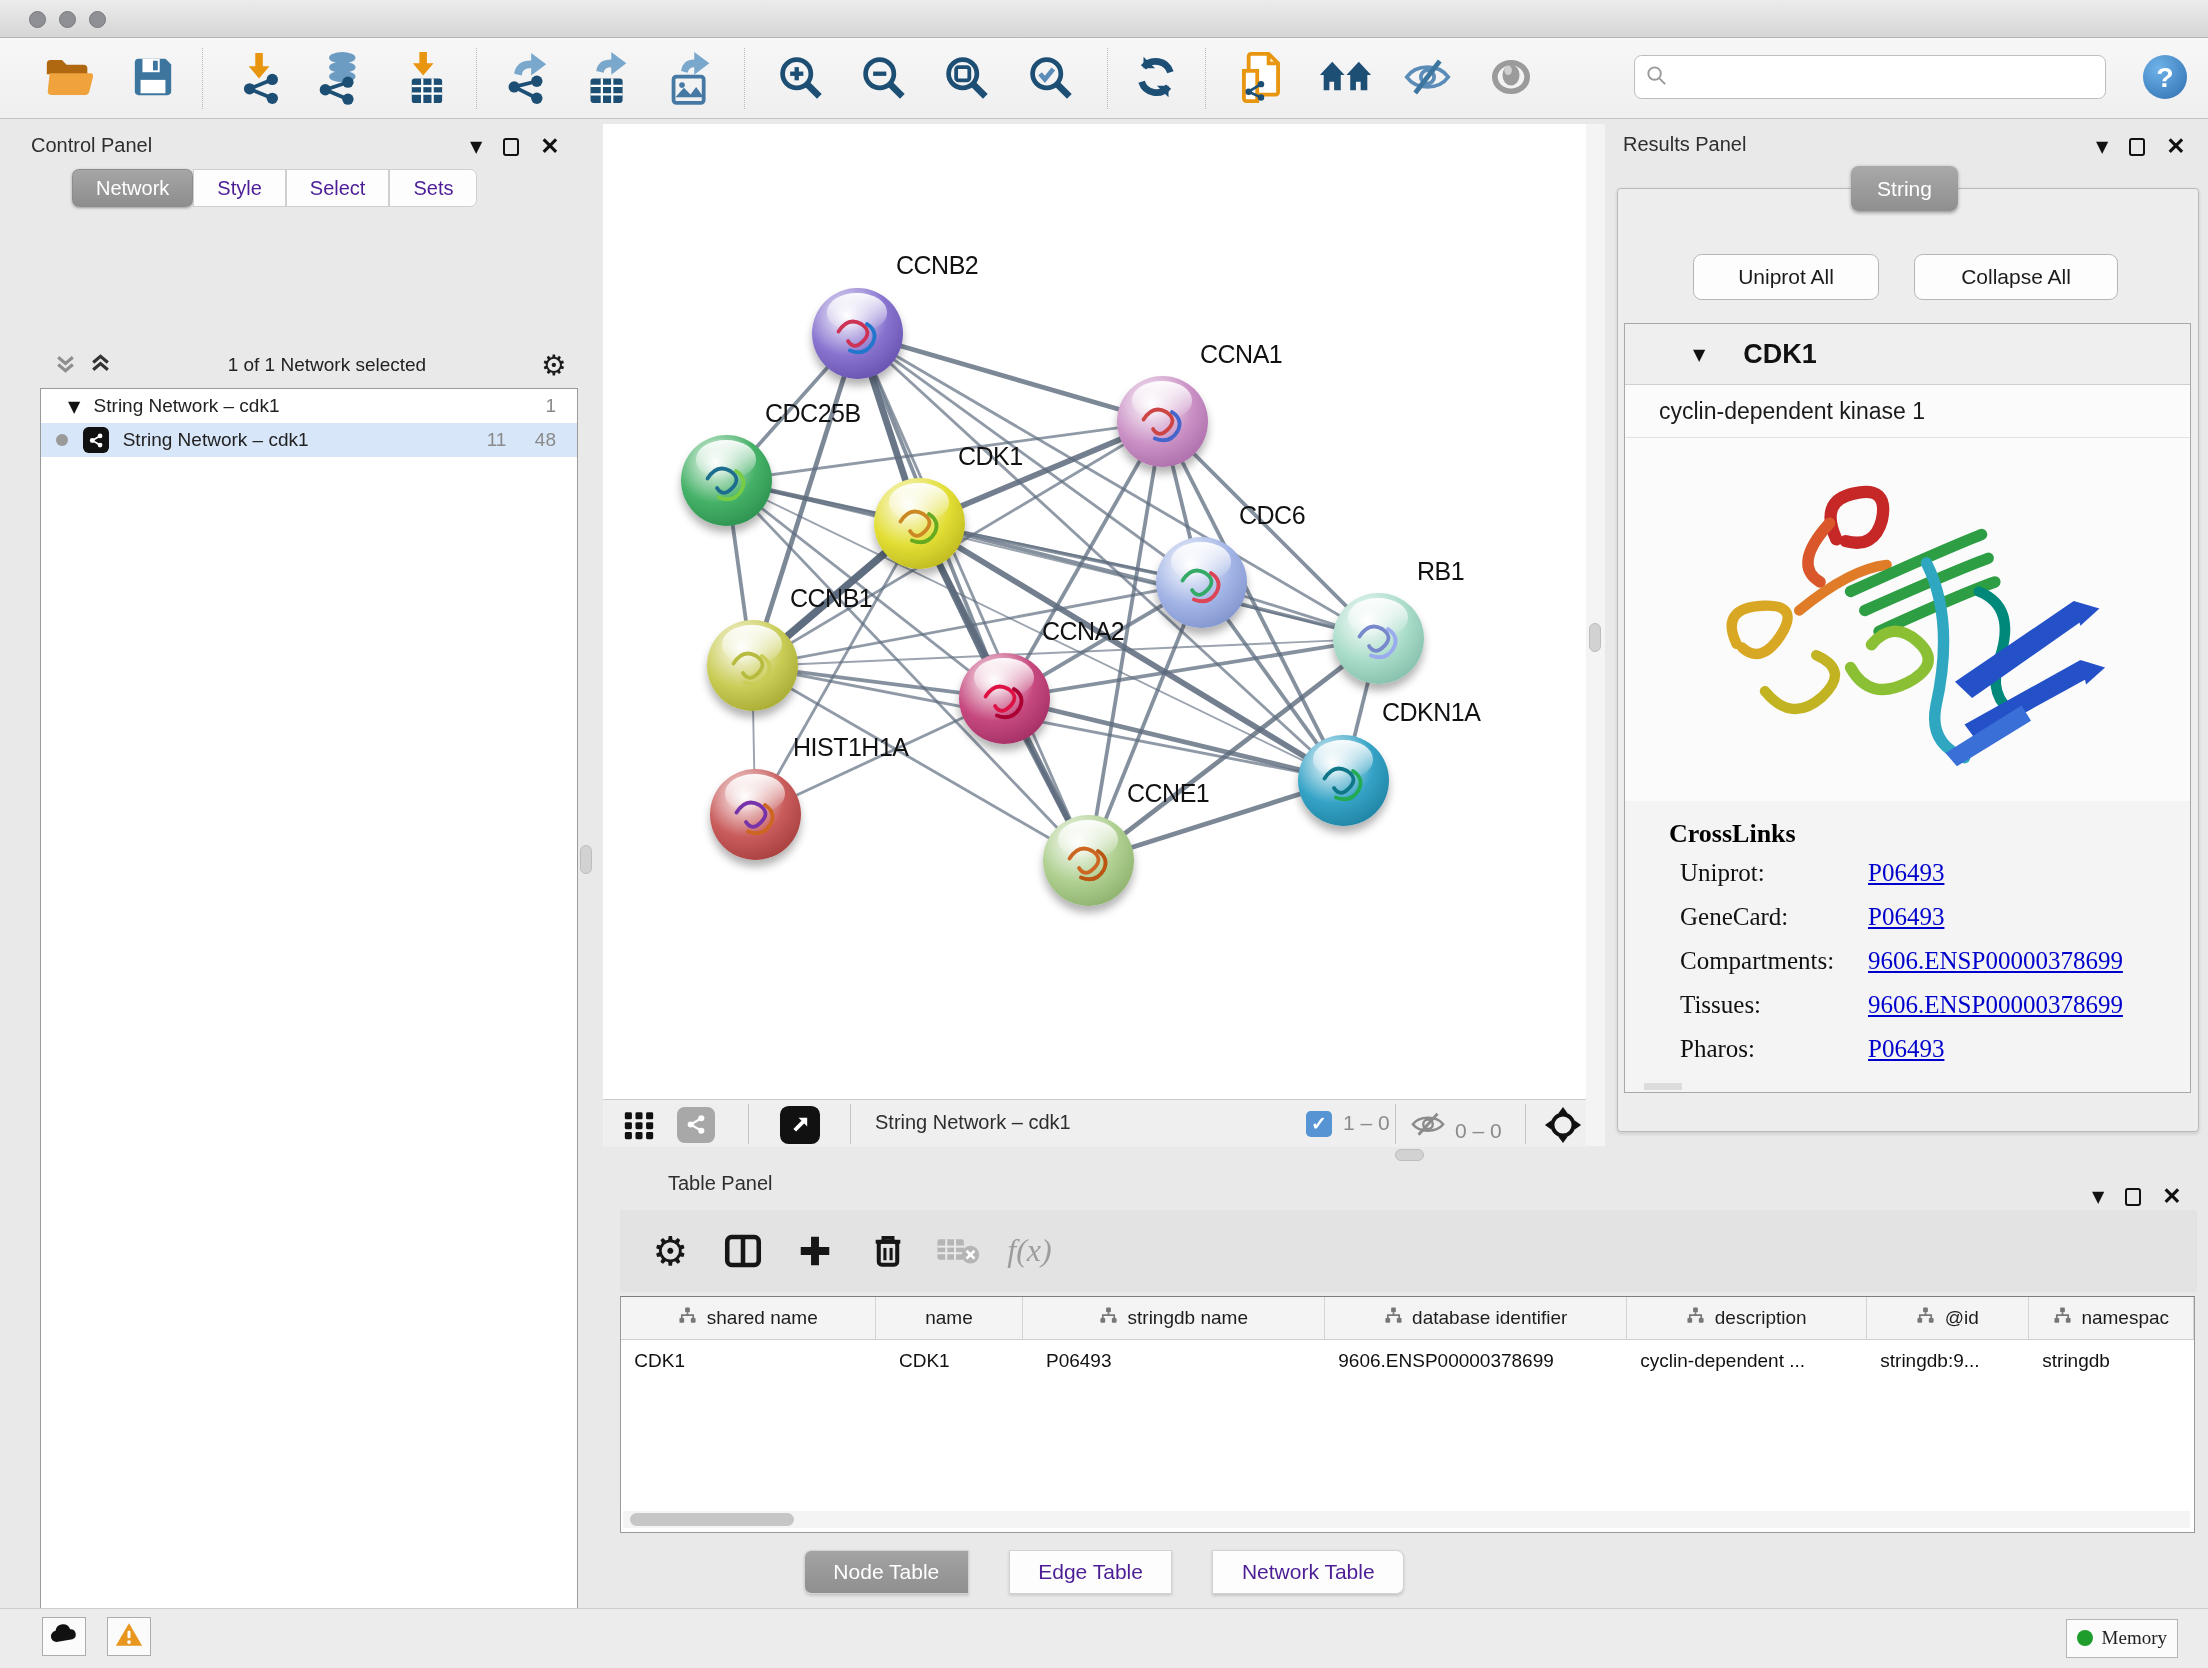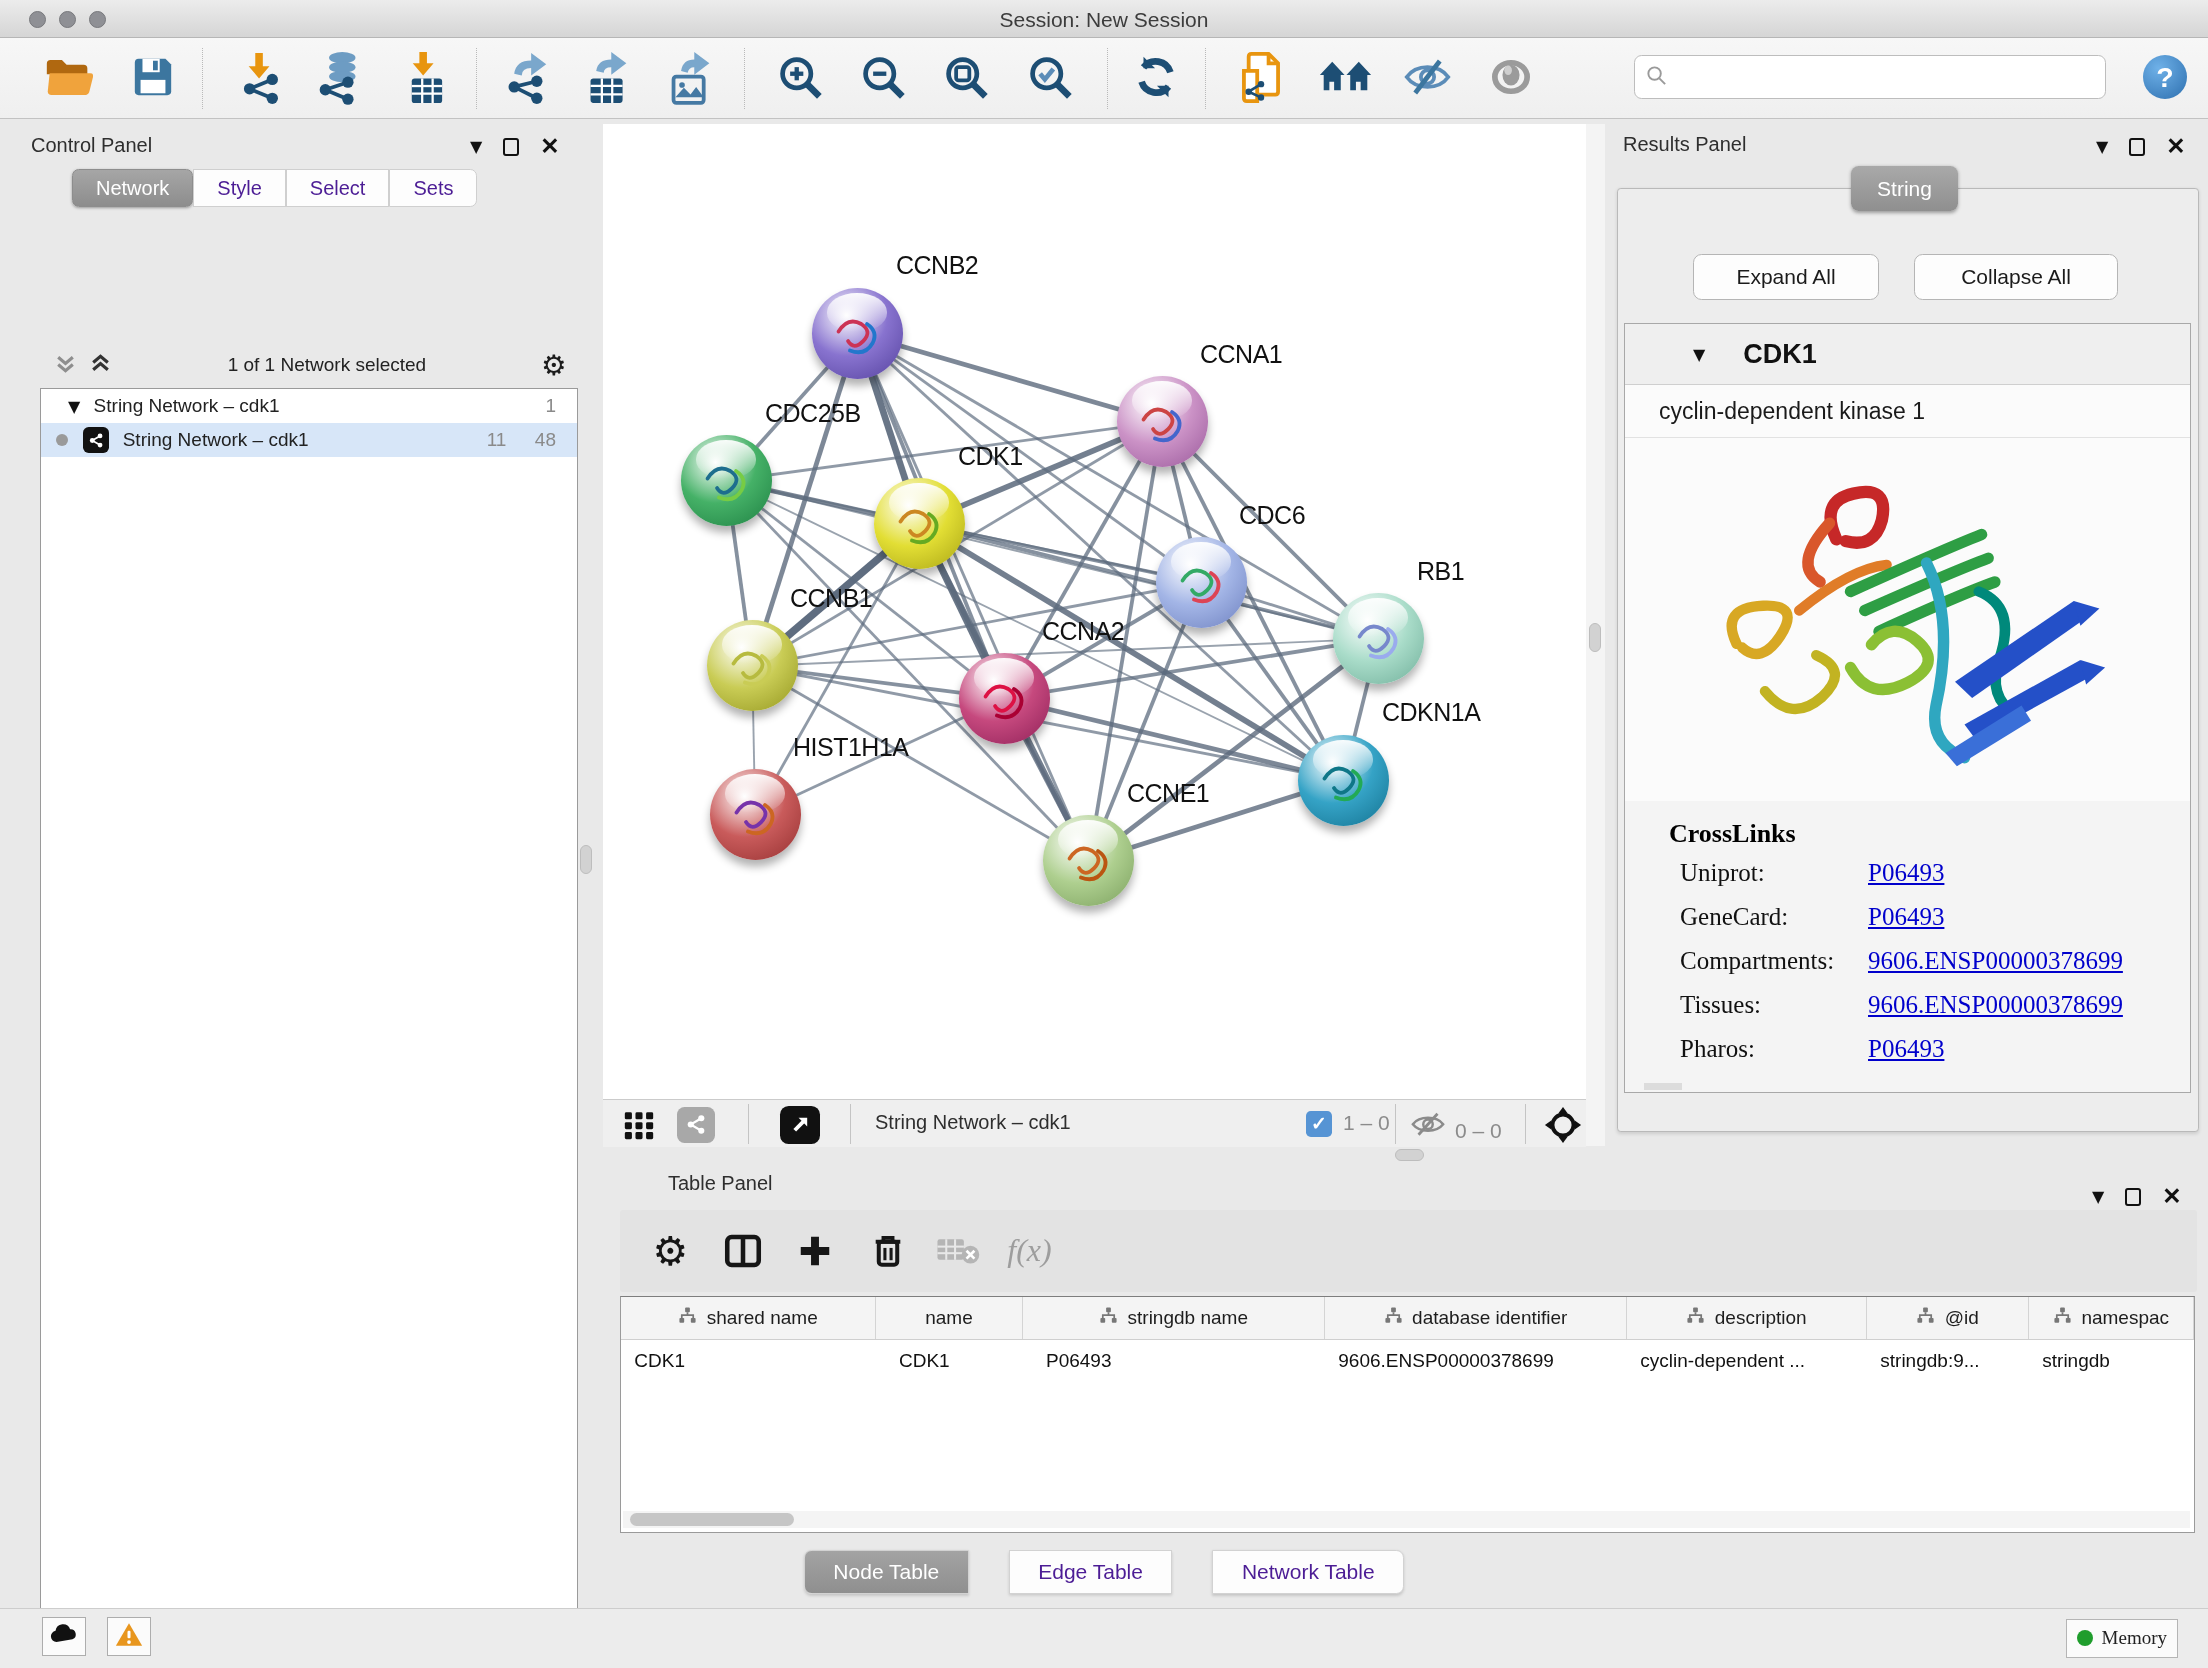--- a/index.html
+++ b/index.html
@@ -123,21 +123,20 @@
 </style>
 </head>
 <body>
 
 <div class="app">
 
   <div class="titlebar">
     <div class="traffic" style="left:28.5px"></div>
     <div class="traffic" style="left:59px"></div>
     <div class="traffic" style="left:89px"></div>
-    <div class="win-title">Session: New Session</div>
   </div>
 
   <div class="toolbar" id="main-toolbar">
     <div class="searchbox">
       <span style="margin:0 9.5px">
         <svg width="23" height="23" viewBox="0 0 24 24">
             <circle cx="10" cy="10" r="6.5" fill="none" stroke="#9a9a9a" stroke-width="2"></circle>
             <line x1="15" y1="15" x2="21" y2="21" stroke="#9a9a9a" stroke-width="2"></line>
           </svg>
       </span>
@@ -585,21 +584,21 @@
 
   <div>
     <span class="panel-title abs" style="left:1623px; top:133px;">Results Panel</span>
     <div class="panel-ctrl abs" style="left:2096px; top:135px;">
       <span class="tri">▼</span>
       <span class="float-ic"></span>
       <span class="close-ic">✕</span>
     </div>
     <div class="rp-tabbtn">String</div>
     <div class="rp-outer"></div>
-    <button class="rp-btn" style="left:1693px; width:186px;">Expand All</button>
+    <button class="rp-btn" style="left:1693px; width:186px;">Uniprot All</button>
     <button class="rp-btn" style="left:1914px; width:204px;">Collapse All</button>
 
     <div class="rp-inner">
       <div class="rp-protein-head">
         <span class="tri" style="margin:0 38px 0 68px;">▼</span>
         <span style="font-size:27px; font-weight:bold; color:#111;">CDK1</span>
       </div>
       <div style="position:absolute; left:0; top:61px; width:100%; height:53px; background:#fbfbfb; border-bottom:1px solid #e2e2e2; display:flex; align-items:center;">
         <span class="rp-desc" style="margin-left:34px">cyclin-dependent kinase 1</span>
       </div>

